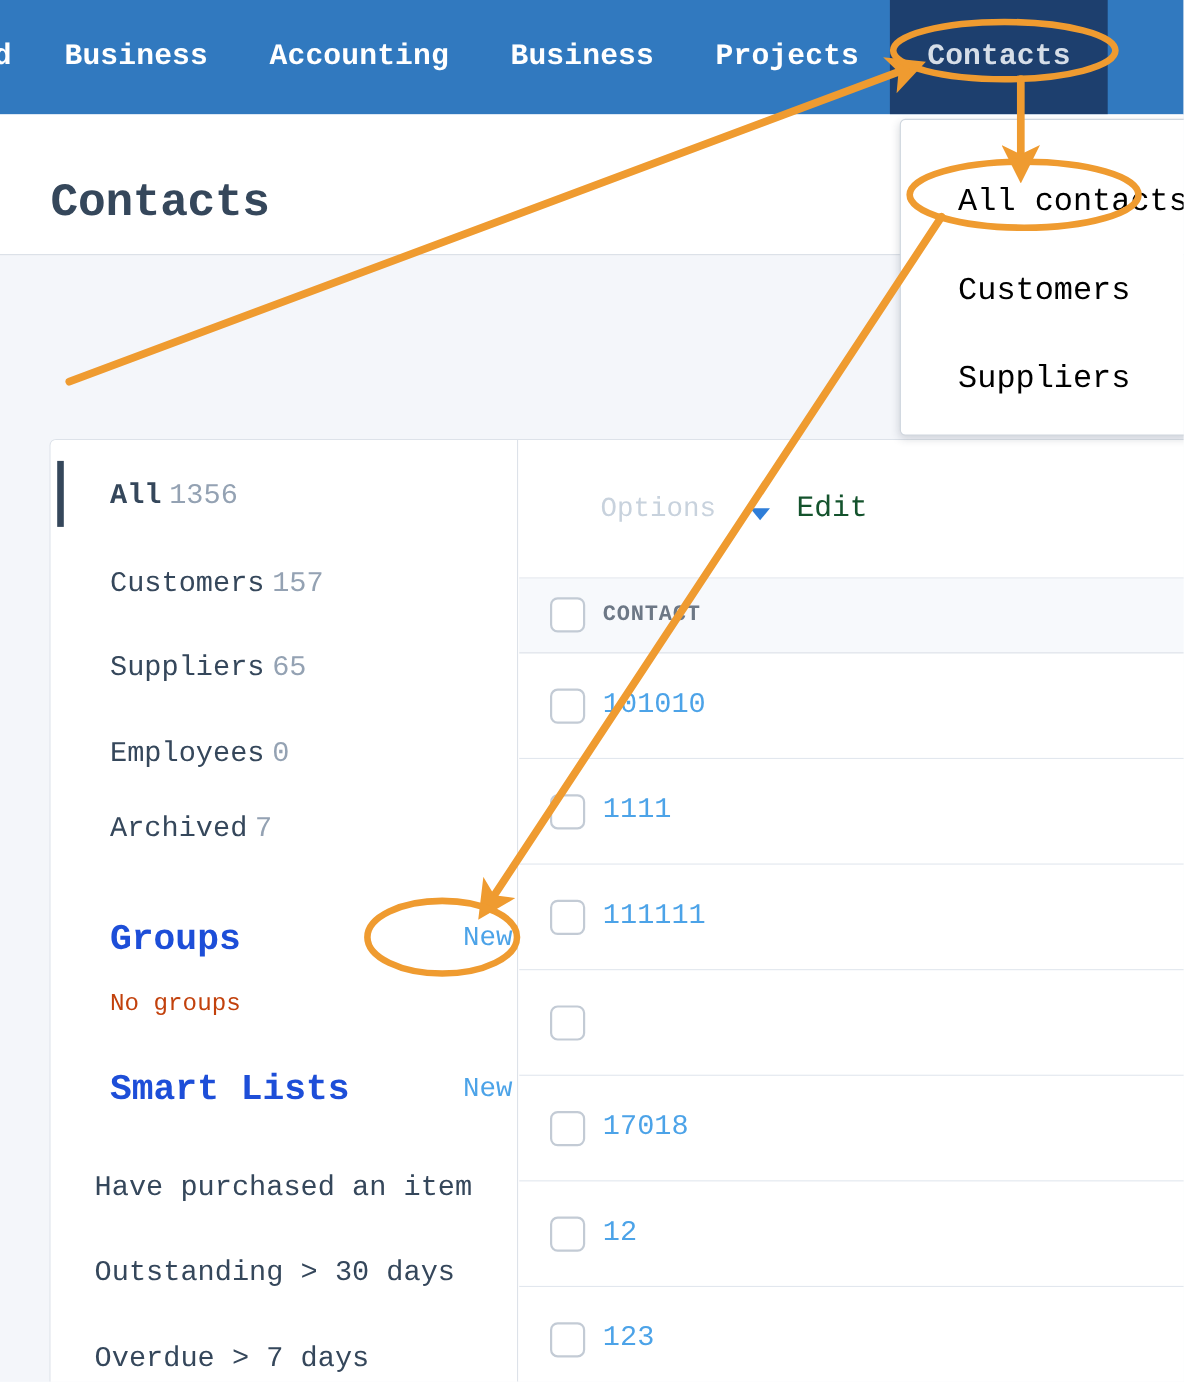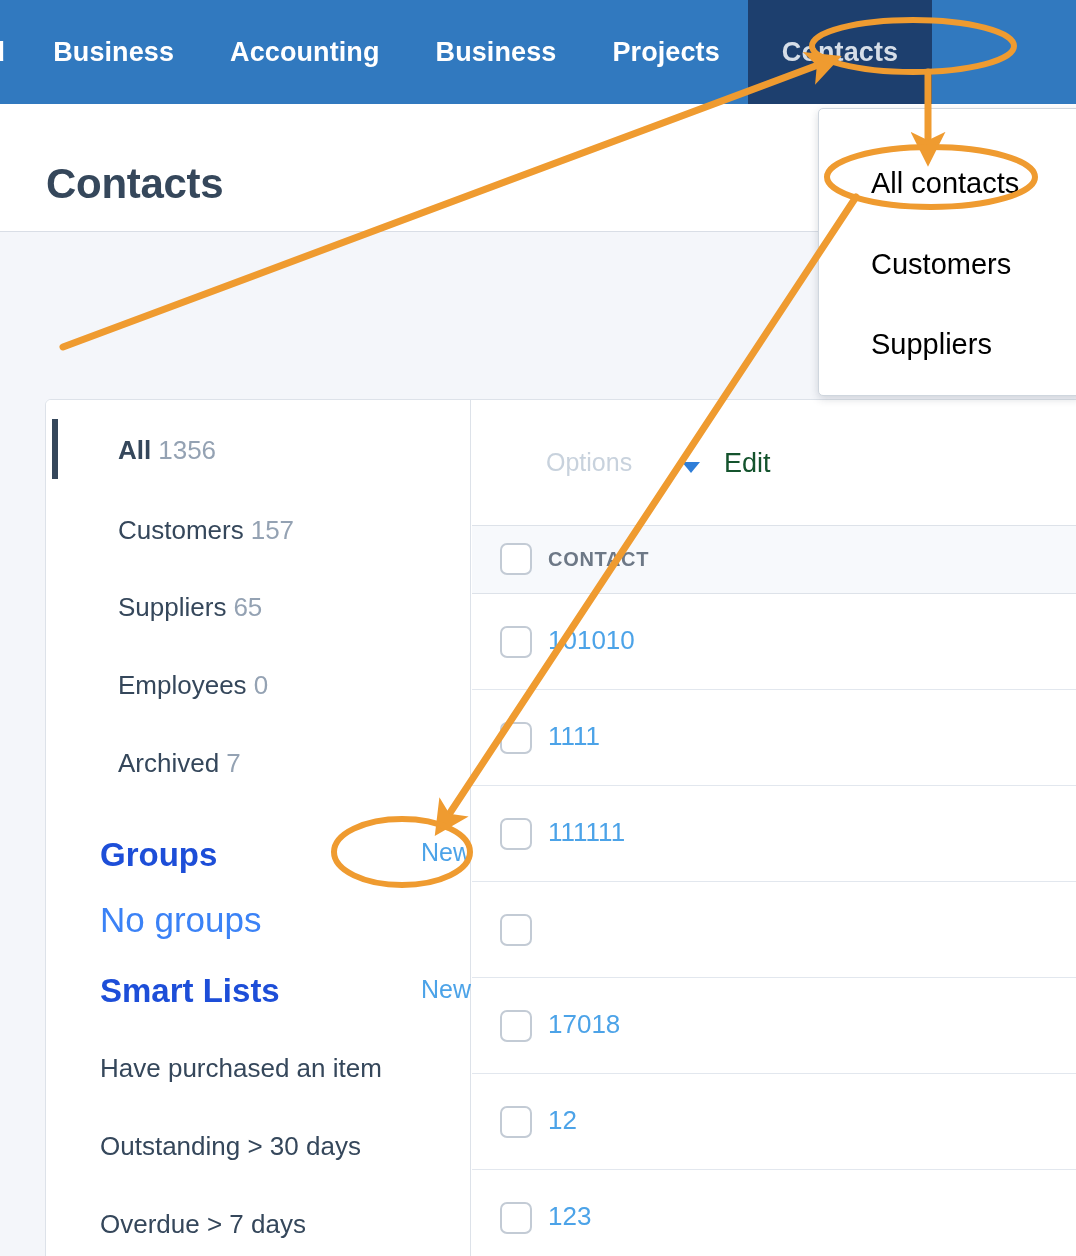--- a/index.html
+++ b/index.html
@@ -2,21 +2,21 @@
 <html><head>
 <meta charset="utf-8">
 <style>
   * { box-sizing: border-box; margin: 0; padding: 0; }
   html, body {
     width: 1076px; height: 1256px;
     font-family: "Liberation Sans", sans-serif;
     background: #f4f6fa;
     overflow: hidden;
   }
-  #app { position: relative; width: 1076px; height: 1256px; }
+  #app { position: relative; width: 1076px; height: 1256px; font-family: Liberation Mono, monospace; }
 
   
   .topnav {
     position: absolute; left: 0; top: 0; width: 1076px; height: 104px;
     background: #3179bf;
     display: flex; align-items: center;
   }
   .nav-item {
     height: 104px; display: flex; align-items: center; justify-content: center;
     color: #ffffff; font-size: 27px; font-weight: bold;
@@ -59,53 +59,53 @@
     border: 1px solid #dde2e9;
     border-radius: 6px;
     overflow: hidden;
   }
   .sidebar {
     position: absolute; left: 0; top: 0; width: 425px; height: 100%;
     border-right: 1px solid #dde2e9; background: #ffffff;
   }
   .side-item {
     position: absolute; left: 54px; white-space: nowrap;
-    font-size: 26px; color: #35475b; margin-left: 18px;
+    font-size: 26px; color: #35475b;
   }
   .side-item .cnt { color: #94a2b3; font-weight: normal; margin-left: 7px; }
   .side-item.active { font-weight: bold; }
   .active-bar {
     position: absolute; left: 6px; top: 19px; width: 6px; height: 60px;
     background: #35475b;
   }
   .s0 { top: 35px; }
   .s1 { top: 115px; }
   .s2 { top: 192px; }
   .s3 { top: 270px; }
-  .s4 { top: 348px; }
+  .s4 { top: 338px; }
 
   .section-head {
     position: absolute; left: 54px; white-space: nowrap;
     font-size: 33px; font-weight: bold; color: #1d4ed8;
   }
   .section-new {
     position: absolute; white-space: nowrap;
     font-size: 25px; color: #4ca3e8;
   }
   .g-head { top: 436px; }
   .g-new  { left: 375px; top: 438px; }
   .g-empty {
     position: absolute; left: 54px; top: 500px;
-    font-size: 35px; color: #3b82f6;
+    font-size: 22px; color: #c2410c;
   }
   .sl-head { top: 572px; }
   .sl-new  { left: 375px; top: 575px; }
   .sl-item {
-    position: absolute; left: 54px; white-space: nowrap;
-    font-size: 26px; color: #35475b;
+    position: absolute; left: 40px; white-space: nowrap;
+    font-size: 26px; color: #35475b; margin-top: 11px;
   }
   .sl0 { top: 653px; }
   .sl1 { top: 731px; }
   .sl2 { top: 809px; }
 
   
   .main {
     position: absolute; left: 426px; top: 0; right: 0; height: 100%;
     background: #ffffff;
   }

